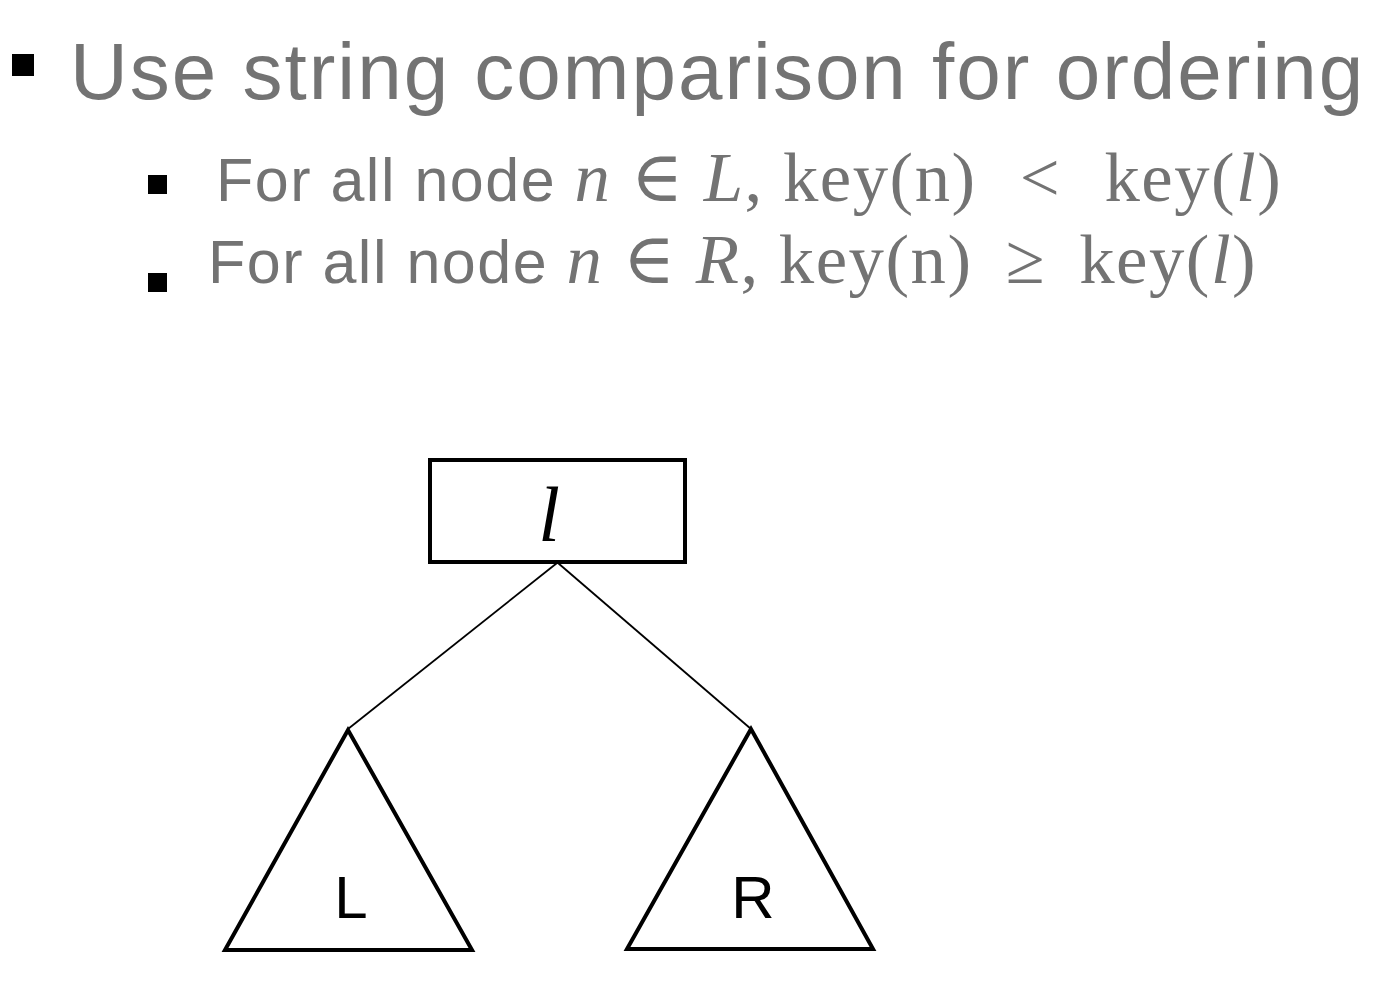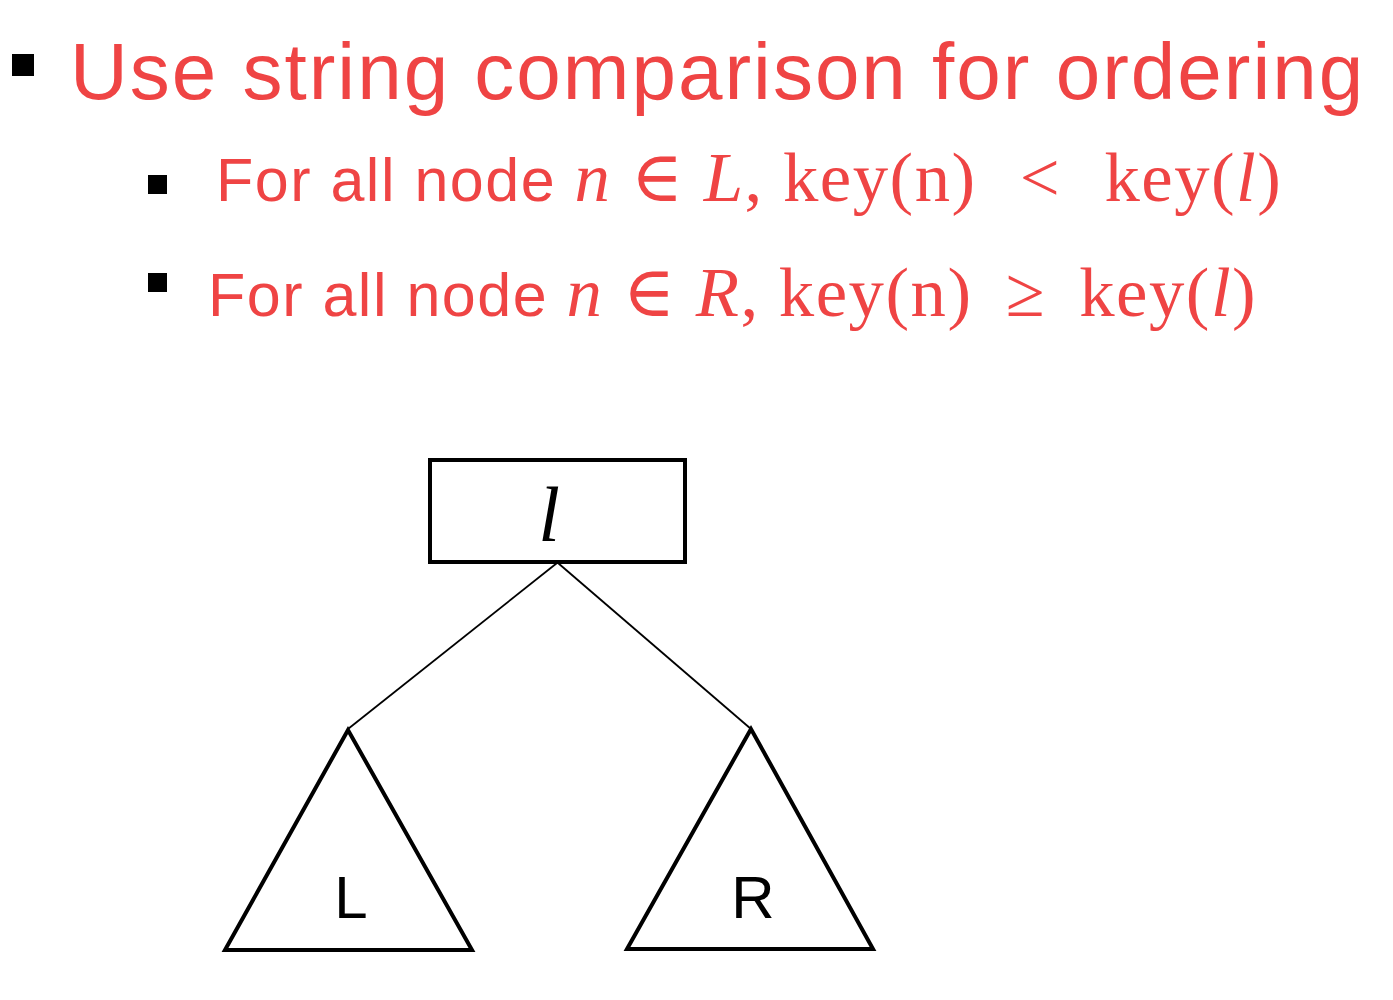--- a/index.html
+++ b/index.html
@@ -25,30 +25,30 @@
   }
   .marker.m1 { left: 12px;  top: 54px;  width: 22px; height: 22px; }
   .marker.m2 { left: 148px; top: 175px; width: 19px; height: 19px; }
   .marker.m3 { left: 148px; top: 273px; width: 19px; height: 19px; }
 
   
   .textline {
     position: absolute;
     white-space: pre;
     line-height: 1;
-    color: #ef4444;
+    color: #737373;
   }
   .line1 {
     left: 70px;
     top: 32px;
     font-size: 80px;
     letter-spacing: 2px;
   }
   .line2 { left: 216px; top: 142px; font-size: 61px; letter-spacing: 1.5px; }
-  .line3 { left: 208px; top: 257px; font-size: 61px; letter-spacing: 1.5px; }
+  .line3 { left: 208px; top: 224px; font-size: 61px; letter-spacing: 1.5px; }
 
   
   .mr, .mi {
     font-family: "Liberation Serif", "DejaVu Serif", serif;
     font-size: 1.16em;
   }
   .mi { font-style: italic; }
   .op2 { padding: 0 24px; }
   .op3 { padding: 0 14px; }
 

